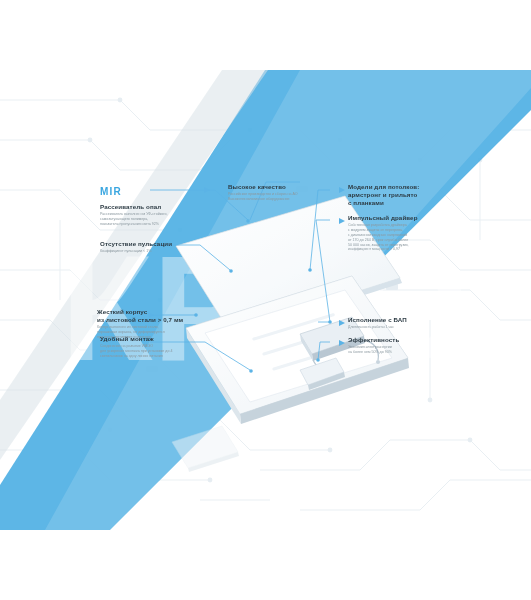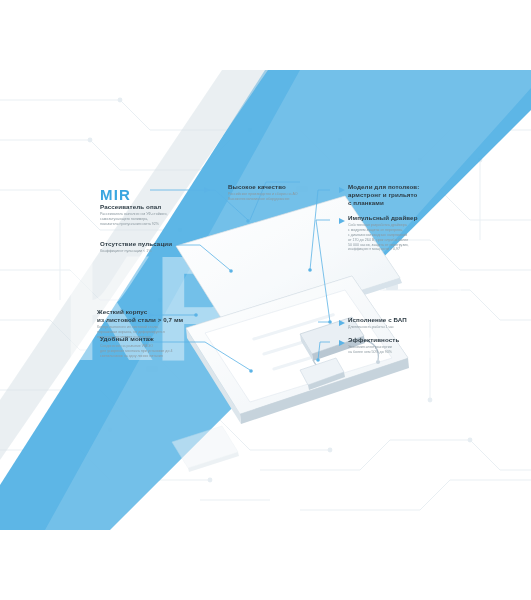--- a/index.html
+++ b/index.html
@@ -56,21 +56,21 @@
     white-space: pre-line;
   }
   .callout.right .title,
   .callout.right .body {
     text-align: left;
   }
   .brand {
     position: absolute;
     left: 100px;
     top: 116px;
-    font-size: 15px;
+    font-size: 10px;
     font-weight: bold;
     letter-spacing: 1.2px;
     color: #3aa6e0;
   }
 </style>
 </head>
 <body>
 
 <div class="canvas">
 

